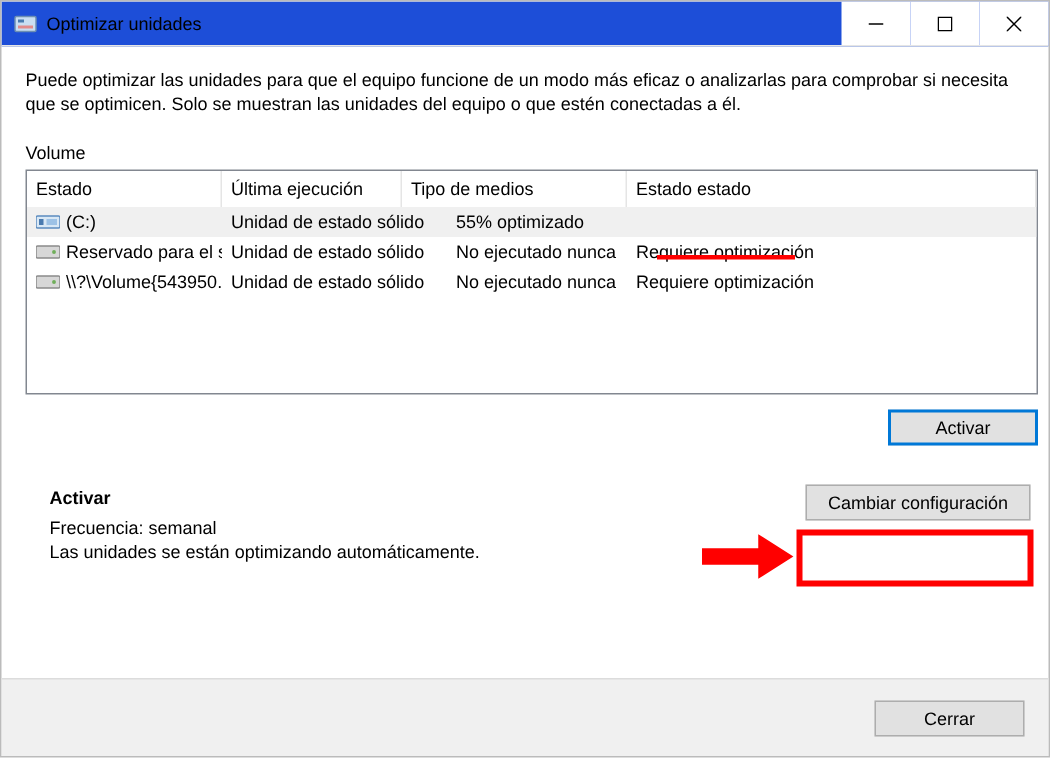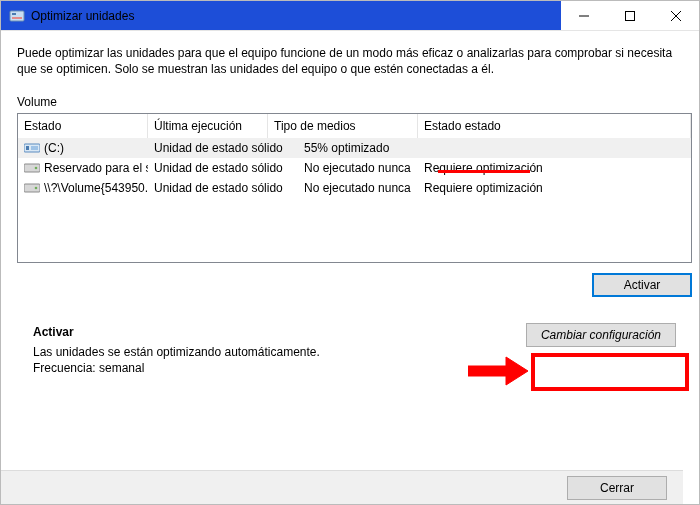--- a/index.html
+++ b/index.html
@@ -116,29 +116,28 @@
     margin-top: 22px;
   }
   .sched-body {
     padding: 6px 0 0 16px;
     position: relative;
   }
   .sched-head { font-weight:600; margin-bottom:6px; }
   .sched-line { margin:2px 0; }
   .change-btn-wrap {
     position:absolute;
-    right: 16px;
+    right: 5px;
     top: 4px;
-    font-style: italic;
   }
   
   .footer {
     position:absolute;
-    left:0; right:16px; bottom:0;
-    height: 34px;
+    left:0; right:0; bottom:0;
+    height: 52px;
     background:#f0f0f0;
     border-top:1px solid #dcdcdc;
     display:flex; align-items:center; justify-content:flex-end;
     padding: 0 16px;
   }
   
   .annot-underline {
     position:absolute;
     height:0;
     border-top: 3px solid #ff0000;
@@ -236,22 +235,22 @@
       </div>
   </div>
 
   <div class="btnrow-right">
     <button class="win-btn focused">Activar</button>
   </div>
 
   <div class="sched-box">
     <div class="sched-body">
       <div class="sched-head">Activar</div>
+      <div class="sched-line">Frecuencia: semanal</div>
       <div class="sched-line">Las unidades se están optimizando automáticamente.</div>
-      <div class="sched-line">Frecuencia: semanal</div>
       <div class="change-btn-wrap">
         <button class="win-btn" style="min-width:140px">Cambiar configuración</button>
       </div>
     </div>
   </div>
 
 </div>
 
 <div class="footer">
   <button class="win-btn">Cerrar</button>

